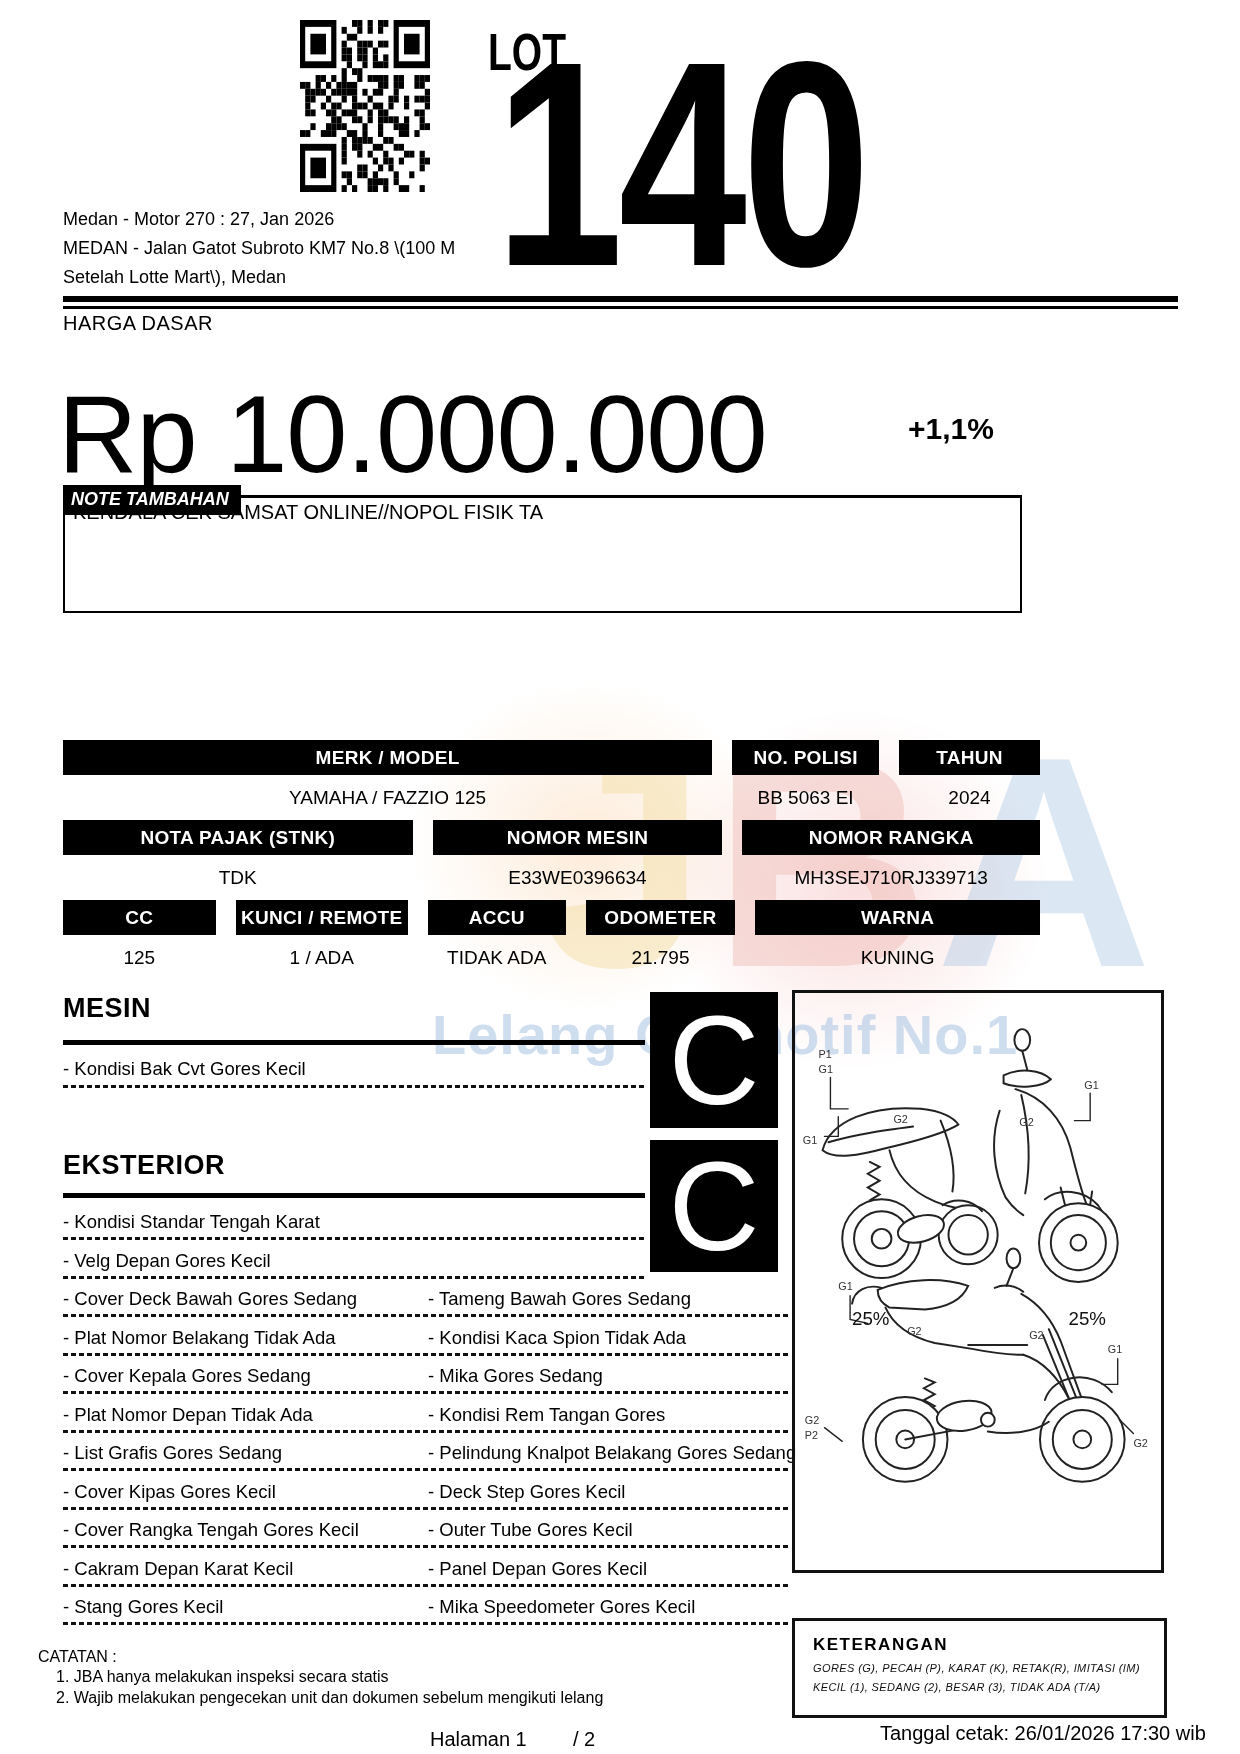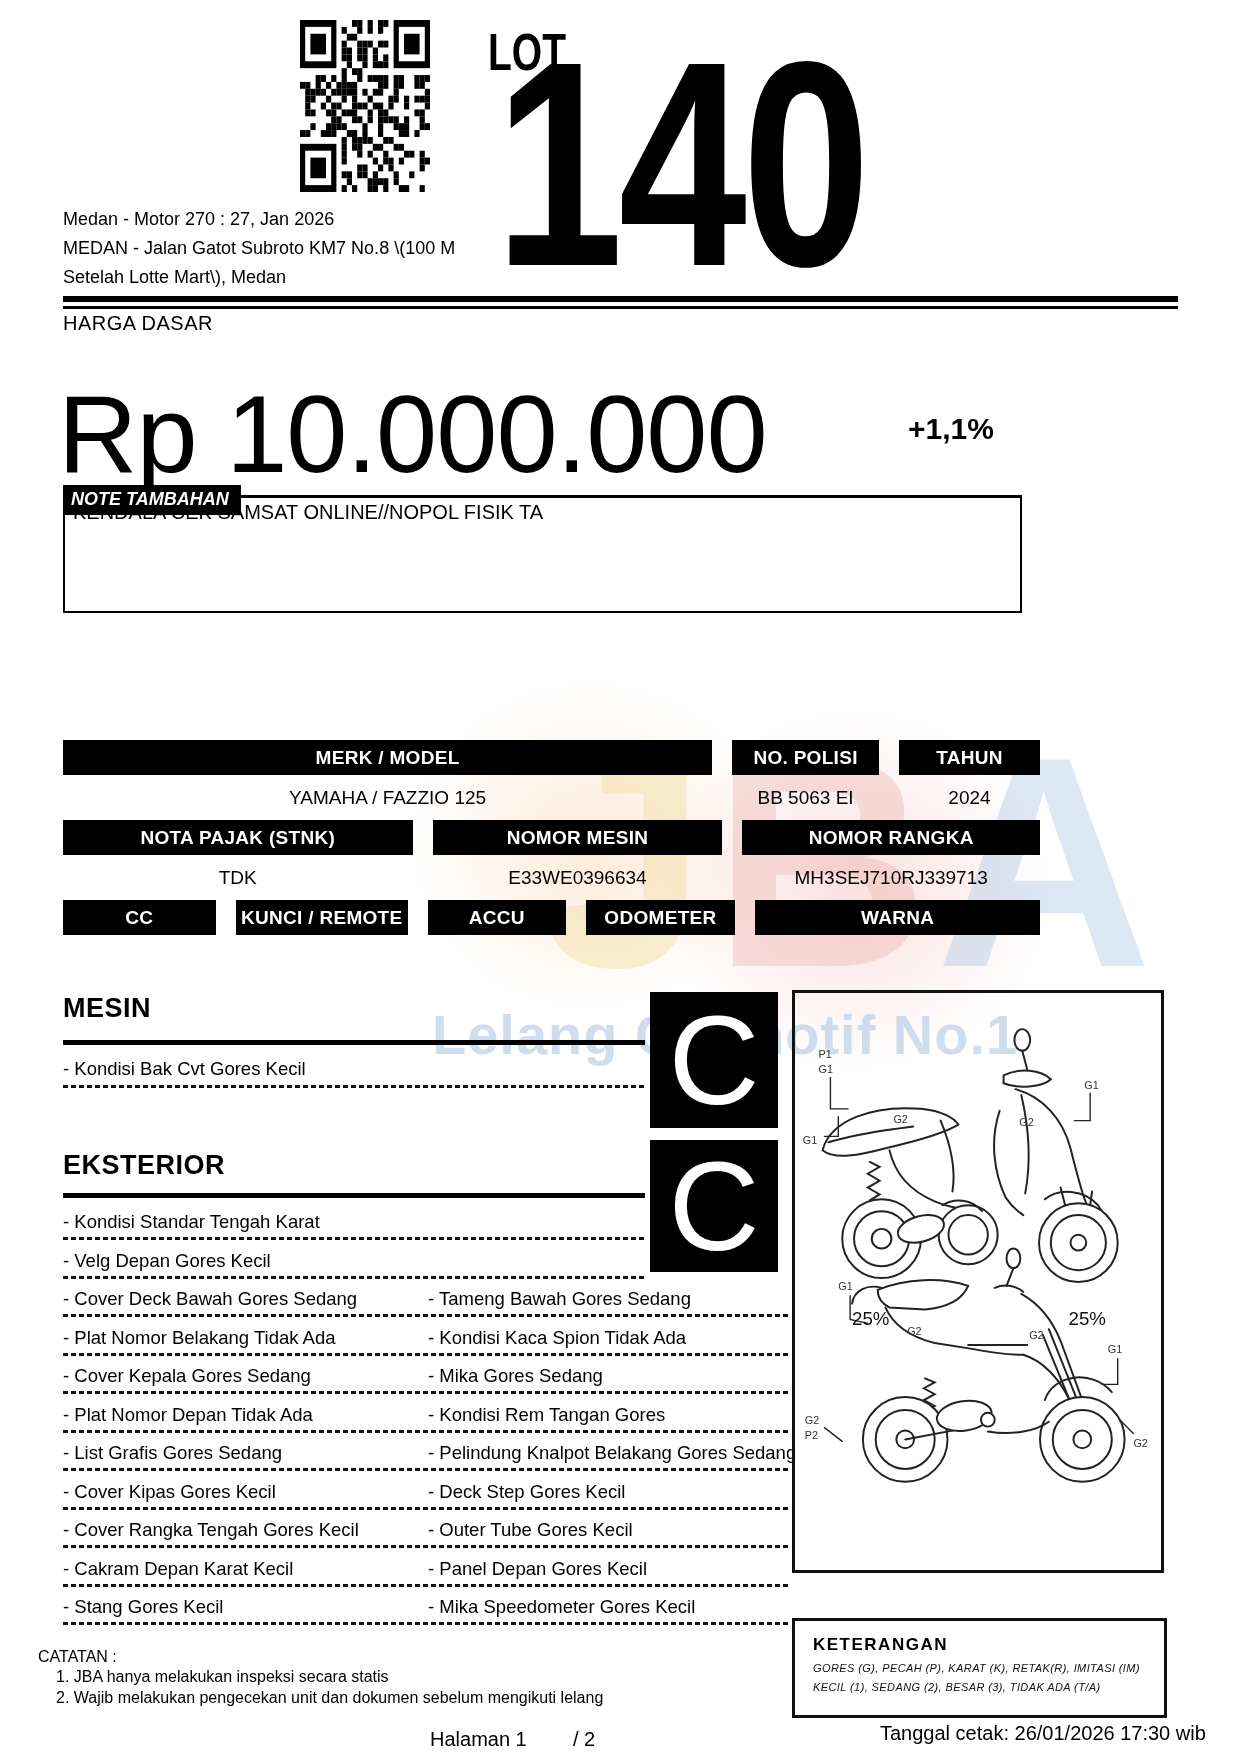--- a/index.html
+++ b/index.html
@@ -331,20 +331,27 @@
       <div class="vcell w-nm">E33WE0396634</div>
       <div class="vcell w-nr">MH3SEJ710RJ339713</div>
     </div>
     <div class="trow">
       <div class="hcell w-cc">CC</div>
       <div class="hcell w-kr">KUNCI / REMOTE</div>
       <div class="hcell w-ac">ACCU</div>
       <div class="hcell w-od">ODOMETER</div>
       <div class="hcell w-wr">WARNA</div>
     </div>
+    <div class="trow vrow">
+      <div class="vcell w-cc">125</div>
+      <div class="vcell w-kr">1 / ADA</div>
+      <div class="vcell w-ac">TIDAK ADA</div>
+      <div class="vcell w-od">21.795</div>
+      <div class="vcell w-wr">KUNING</div>
+    </div>
   </div>
 
   <div class="abs sec-title" style="left:63px;top:993px;">MESIN</div>
   <div class="abs sec-rule" style="left:63px;top:1040px;width:582px;"></div>
   <div class="abs item" style="left:63px;top:1058px;">- Kondisi Bak Cvt Gores Kecil</div>
   <div class="abs dotl" style="left:63px;top:1085px;width:582px;"></div>
   <div class="abs grade-box" style="left:650px;top:992px;height:136px;">
     <span style="margin-top:6px;">C</span>
   </div>
 

